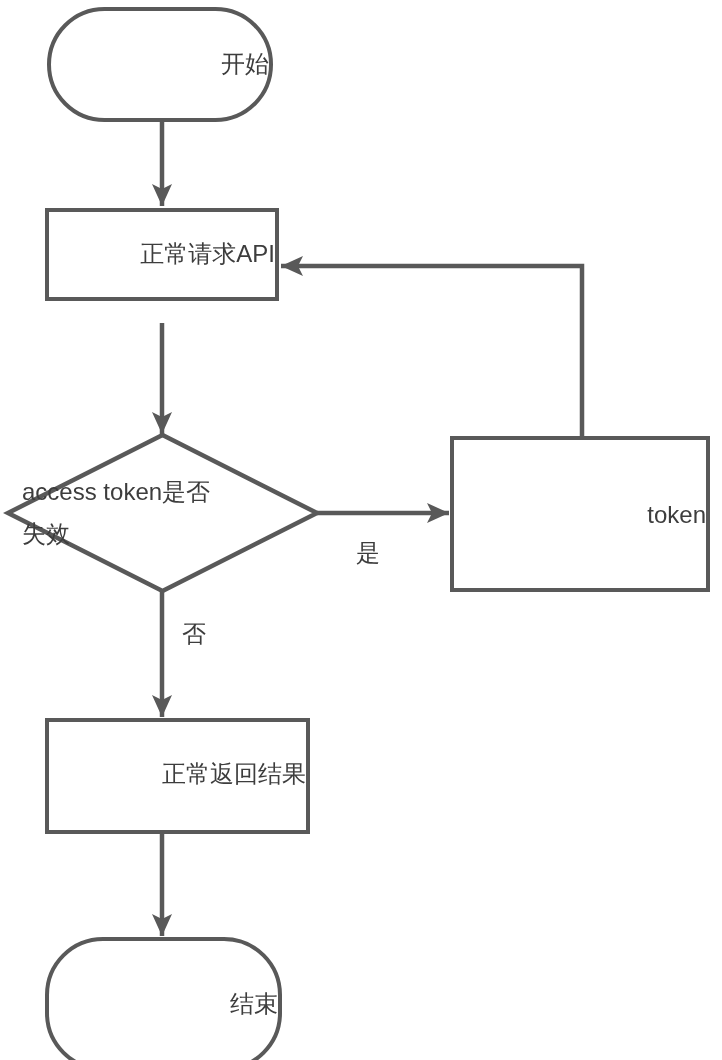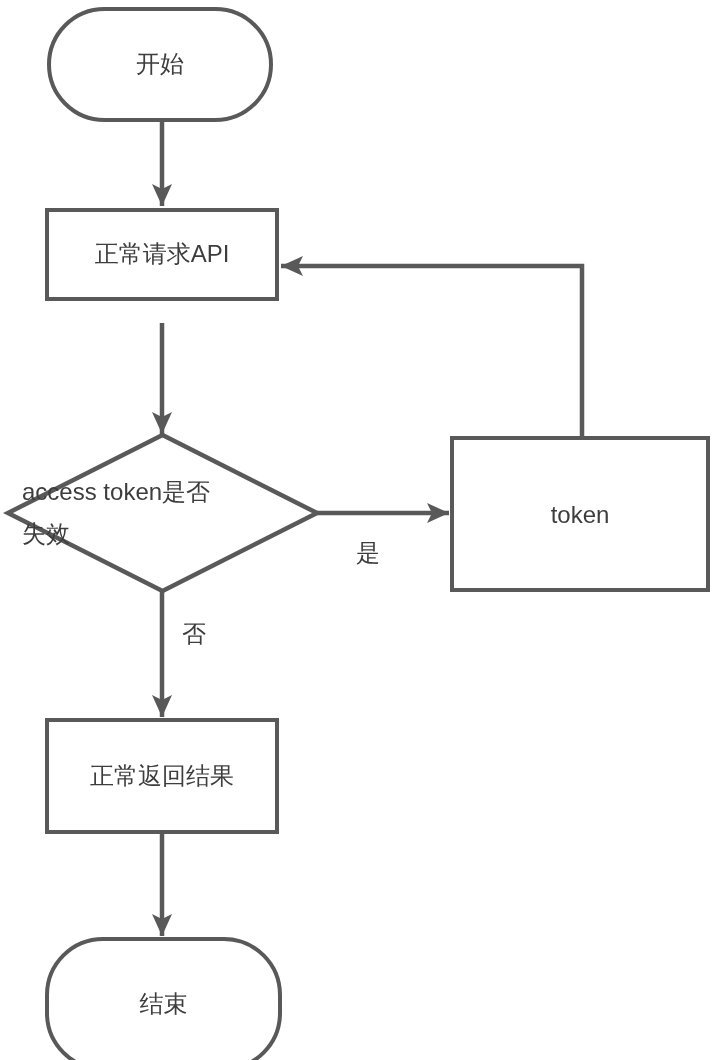--- a/index.html
+++ b/index.html
@@ -40,21 +40,21 @@
   .shape-outline {
     stroke: var(--stroke);
     stroke-width: 4.5;
     fill: var(--background);
   }
   .node {
     position: absolute;
     box-sizing: border-box;
     display: flex;
     flex-direction: column;
-    align-items: center;
+    align-items: flex-end;
     justify-content: center;
     text-align: center;
     background: var(--background);
     font-size: 24px;
     line-height: 1.35;
     color: var(--text);
   }
   .terminator {
     border: 4px solid var(--stroke);
     border-radius: 58px;
@@ -122,21 +122,21 @@
 
   <div class="diamond-label" style="left:22px; top:471px; width:281px;">
     <span style="display:block;">access token是否</span>
     <span style="display:block;">失效</span>
   </div>
 
   <div class="node process" style="left:450px; top:436px; width:260px; height:156px;">
     <span class="refresh-line">token</span>
   </div>
 
-  <div class="node process" style="left:45px; top:718px; width:234px; height:116px;">
+  <div class="node process" style="left:45px; top:718px; width:265px; height:116px;font-family:Liberation Mono, monospace;">
     <span>正常返回结果</span>
   </div>
 
   <div class="node terminator" style="left:45px; top:937px; width:237px; height:134px;">
     <span>结束</span>
   </div>
 
   <div class="edge-label" style="left:368px; top:553px;">是</div>
   <div class="edge-label" style="left:194px; top:634px;">否</div>
 

